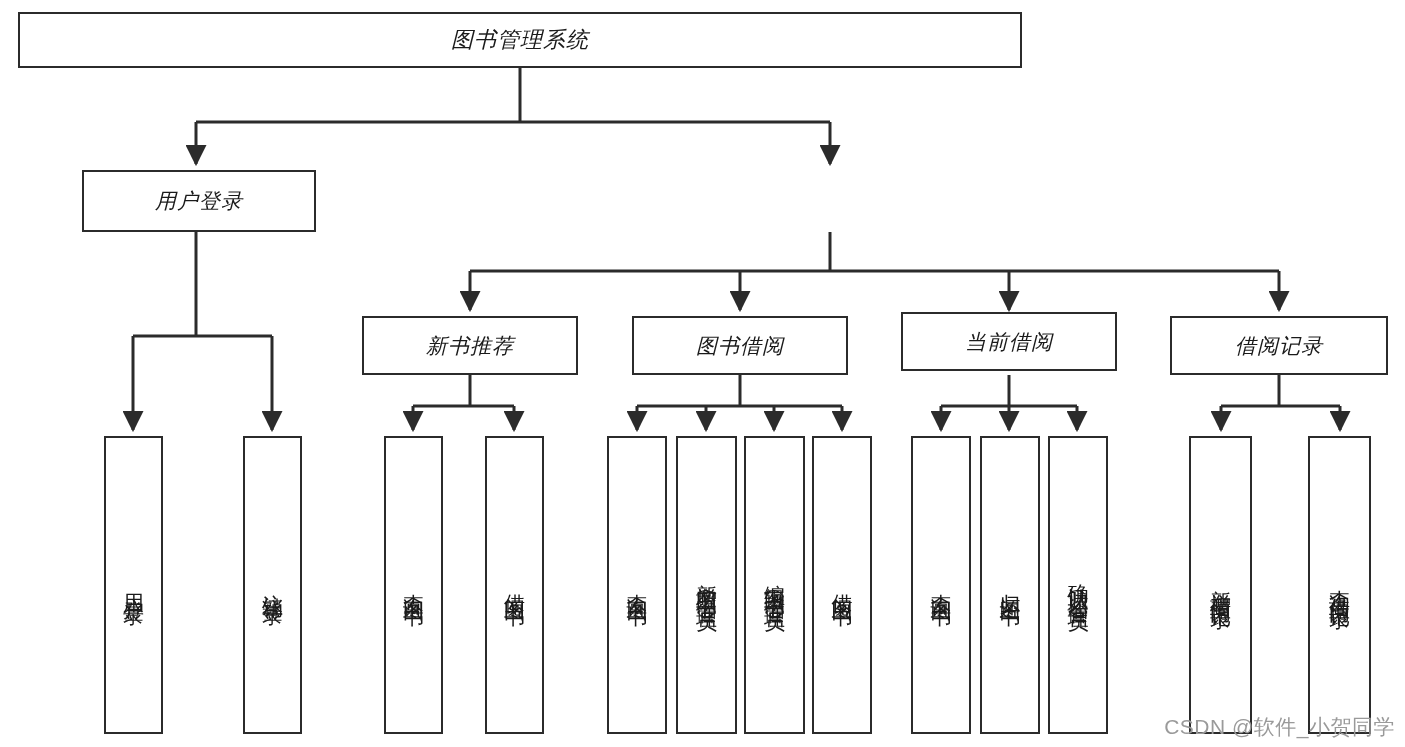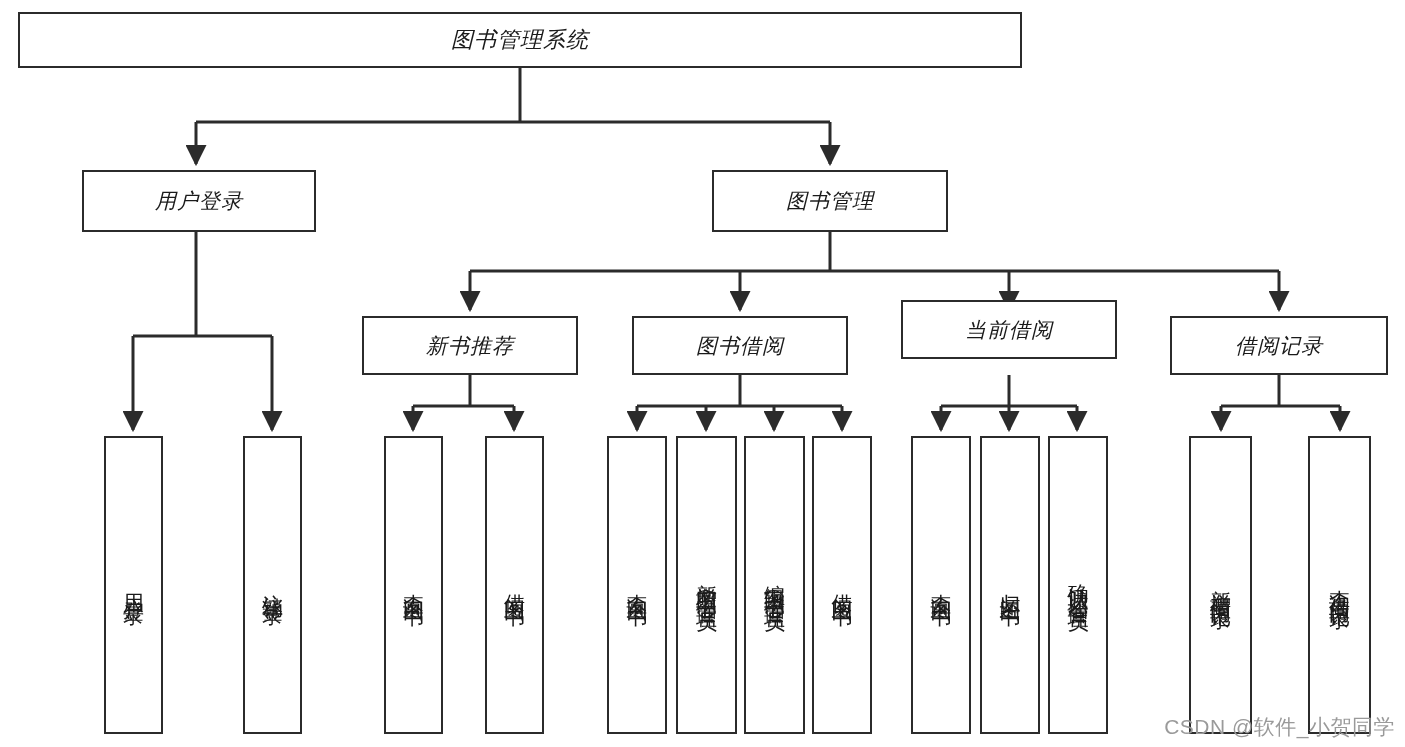--- a/index.html
+++ b/index.html
@@ -126,31 +126,28 @@
     </g>
   </svg>
 
   <div class="node horiz root" style="left:18px; top:12px; width:1004px; height:56px;">
     <span>图书管理系统</span>
   </div>
 
   <div class="node horiz" style="left:82px; top:170px; width:234px; height:62px;">
     <span>用户登录</span>
   </div>
-  <div class="node horiz" style="left:712px; top:170px; width:236px; height:62px;">
-    <span>图书管理</span>
-  </div>
 
   <div class="node horiz" style="left:632px; top:316px; width:216px; height:59px;">
     <span>图书借阅</span>
   </div>
   <div class="node horiz" style="left:362px; top:316px; width:216px; height:59px;">
     <span>新书推荐</span>
   </div>
-  <div class="node horiz" style="left:901px; top:300px; width:216px; height:59px;">
+  <div class="node horiz" style="left:901px; top:312px; width:216px; height:59px;">
     <span>当前借阅</span>
   </div>
   <div class="node horiz" style="left:1170px; top:316px; width:218px; height:59px;">
     <span>借阅记录</span>
   </div>
 
   <div class="node vert" style="left:104px; top:436px; width:59px; height:298px;">
     <span class="vlabel">用户登录</span>
   </div>
   <div class="node vert" style="left:243px; top:436px; width:59px; height:298px;">

